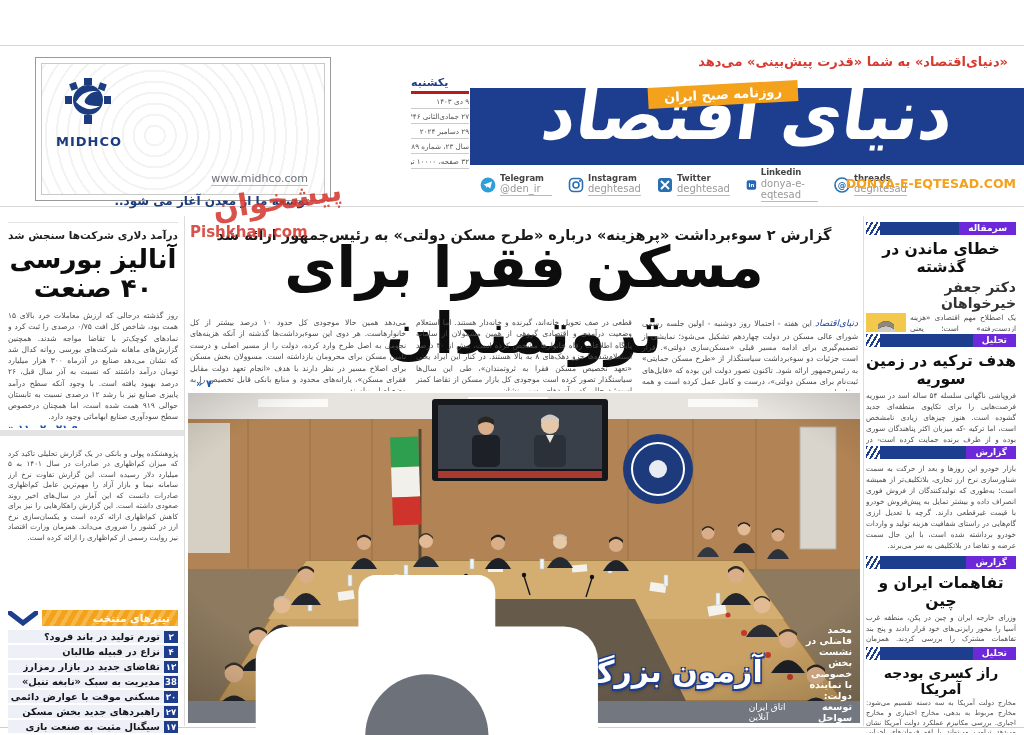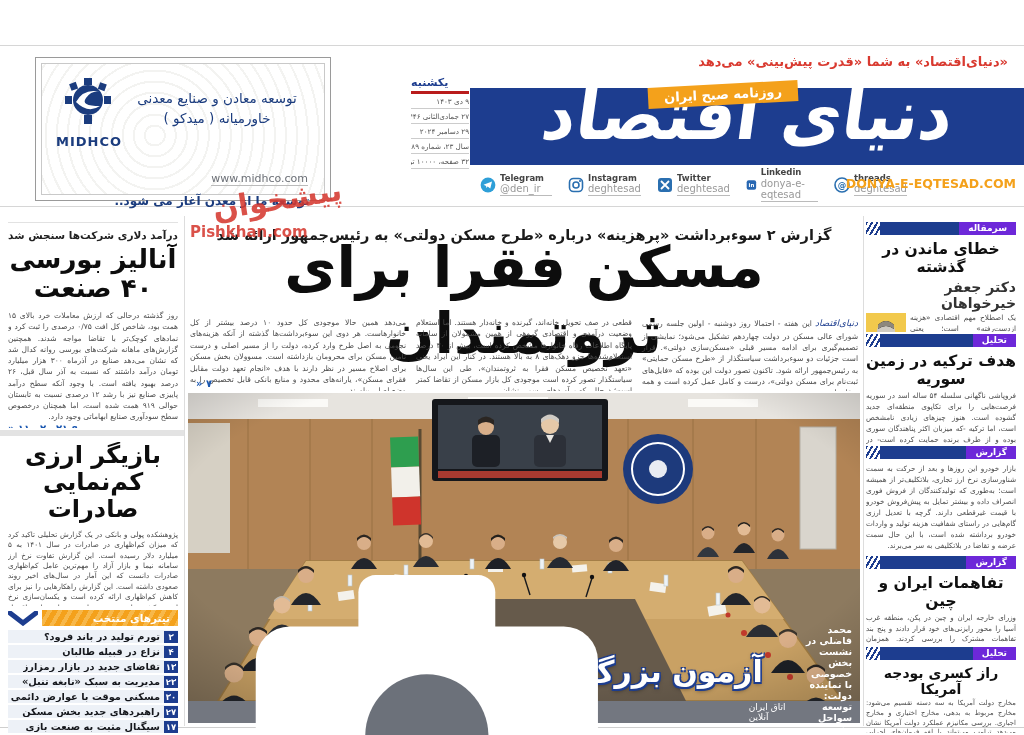--- a/index.html
+++ b/index.html
@@ -185,21 +185,20 @@
             <rect x="22" y="39" width="8" height="9"></rect>
           <rect x="3" y="20" width="7" height="8"></rect>
             <rect x="42" y="20" width="7" height="8"></rect>
           <rect x="8" y="7" width="7" height="7" transform="rotate(-20 11 10)"></rect>
             <rect x="37" y="7" width="7" height="7" transform="rotate(20 40 10)"></rect>
         </g>
         <path d="M14 26 Q22 12 38 16 Q30 14 24 22 Q18 30 38 30 Q26 38 14 26Z" fill="#fff"></path>
       </svg>
       <div class="ad-brand">MIDHCO</div>
     </div>
-    <div class="ad-l1">توسعه معادن و صنایع معدنی خاورمیانه ( میدکو )</div>
     <div class="ad-slg">توسعه ما از معدن آغاز می شود..</div>
     <div class="ad-url">www.midhco.com</div>
   </div>
 </div>
 
 <div class="abs wm-fa">پیشخوان</div>
 <div class="abs wm-en">Pishkhan.com</div>
 
 <div class="abs lead-kicker">گزارش ۲ سوءبرداشت «پرهزینه» درباره «طرح مسکن دولتی» به رئیس‌جمهور ارائه شد</div>
 <div class="abs lead-headline">مسکن فقرا برای ثروتمندان</div>
@@ -471,24 +470,20 @@
       <div>آنالیز بورسی</div>
       <div>۴۰ صنعت</div>
     </div>
   <div class="lc-text">روز گذشته درحالی که ارزش معاملات خرد بالای ۱۵ همت بود، شاخص کل افت ۰/۷۵ درصدی را ثبت کرد و نمادهای کوچک‌تر با تقاضا مواجه شدند. همچنین گزارش‌های ماهانه شرکت‌های بورسی روانه کدال شد که نشان می‌دهد صنایع در آذرماه ۳۰۰ هزار میلیارد تومان درآمد داشتند که نسبت به آذر سال قبل، ۲۶ درصد بهبود یافته است. با وجود آنکه سطح درآمد پاییزی صنایع نیز با رشد ۱۲ درصدی نسبت به تابستان حوالی ۹۱۹ همت شده است، اما همچنان درخصوص سطح سودآوری صنایع ابهاماتی وجود دارد.</div>
   <div class="pageref"><span>۲۰،۲۱،۹ و۱۱</span> <span>«</span></div>
 </div>
 
 <div class="abs grayband"></div>
 
 <div class="abs lc" style="top:442px;height:164px;">
-  <div class="lc-title" style="font-size:24px;">
-      <div>بازیگر ارزی</div>
-      <div>کم‌نمایی صادرات</div>
-    </div>
   <div class="lc-text" style="font-size:7.2px;line-height:1.45;">پژوهشکده پولی و بانکی در یک گزارش تحلیلی تاکید کرد که میزان کم‌اظهاری در صادرات در سال ۱۴۰۱ به ۵ میلیارد دلار رسیده است. این گزارش تفاوت نرخ ارز سامانه نیما و بازار آزاد را مهم‌ترین عامل کم‌اظهاری صادرات دانست که این آمار در سال‌های اخیر روند صعودی داشته است. این گزارش راهکارهایی را نیز برای کاهش کم‌اظهاری ارائه کرده است و یکسان‌سازی نرخ ارز در کشور را ضروری می‌داند. همزمان وزارت اقتصاد نیز روایت رسمی از کم‌اظهاری را ارائه کرده است.</div>
 
 </div>
 
 <div class="abs lc" style="top:610px;height:124px;">
   <div class="sel-head">
     <span class="sel-tag">تیترهای منتخب</span>
     <svg class="sel-chev" viewBox="0 0 30 15">
         <path d="M2 2 L15 12 L28 2" fill="none" stroke="#1d3d8f" stroke-width="5" stroke-linecap="round"></path>
       </svg>
@@ -499,21 +494,21 @@
     </div>
   <div class="sel-row">
       <span class="sel-num">۴</span>
       <span class="sel-txt">نزاع در قبیله طالبان</span>
     </div>
   <div class="sel-row">
       <span class="sel-num">۱۳</span>
       <span class="sel-txt">تقاضای جدید در بازار رمزارز</span>
     </div>
   <div class="sel-row">
-      <span class="sel-num">۲۳</span>
+      <span class="sel-num">38</span>
       <span class="sel-txt">مدیریت به سبک «نابغه تنبل»</span>
     </div>
   <div class="sel-row">
       <span class="sel-num">۳۰</span>
       <span class="sel-txt">مسکنی موقت با عوارض دائمی</span>
     </div>
   <div class="sel-row">
       <span class="sel-num">۲۷</span>
       <span class="sel-txt">راهبردهای جدید بخش مسکن</span>
     </div>

